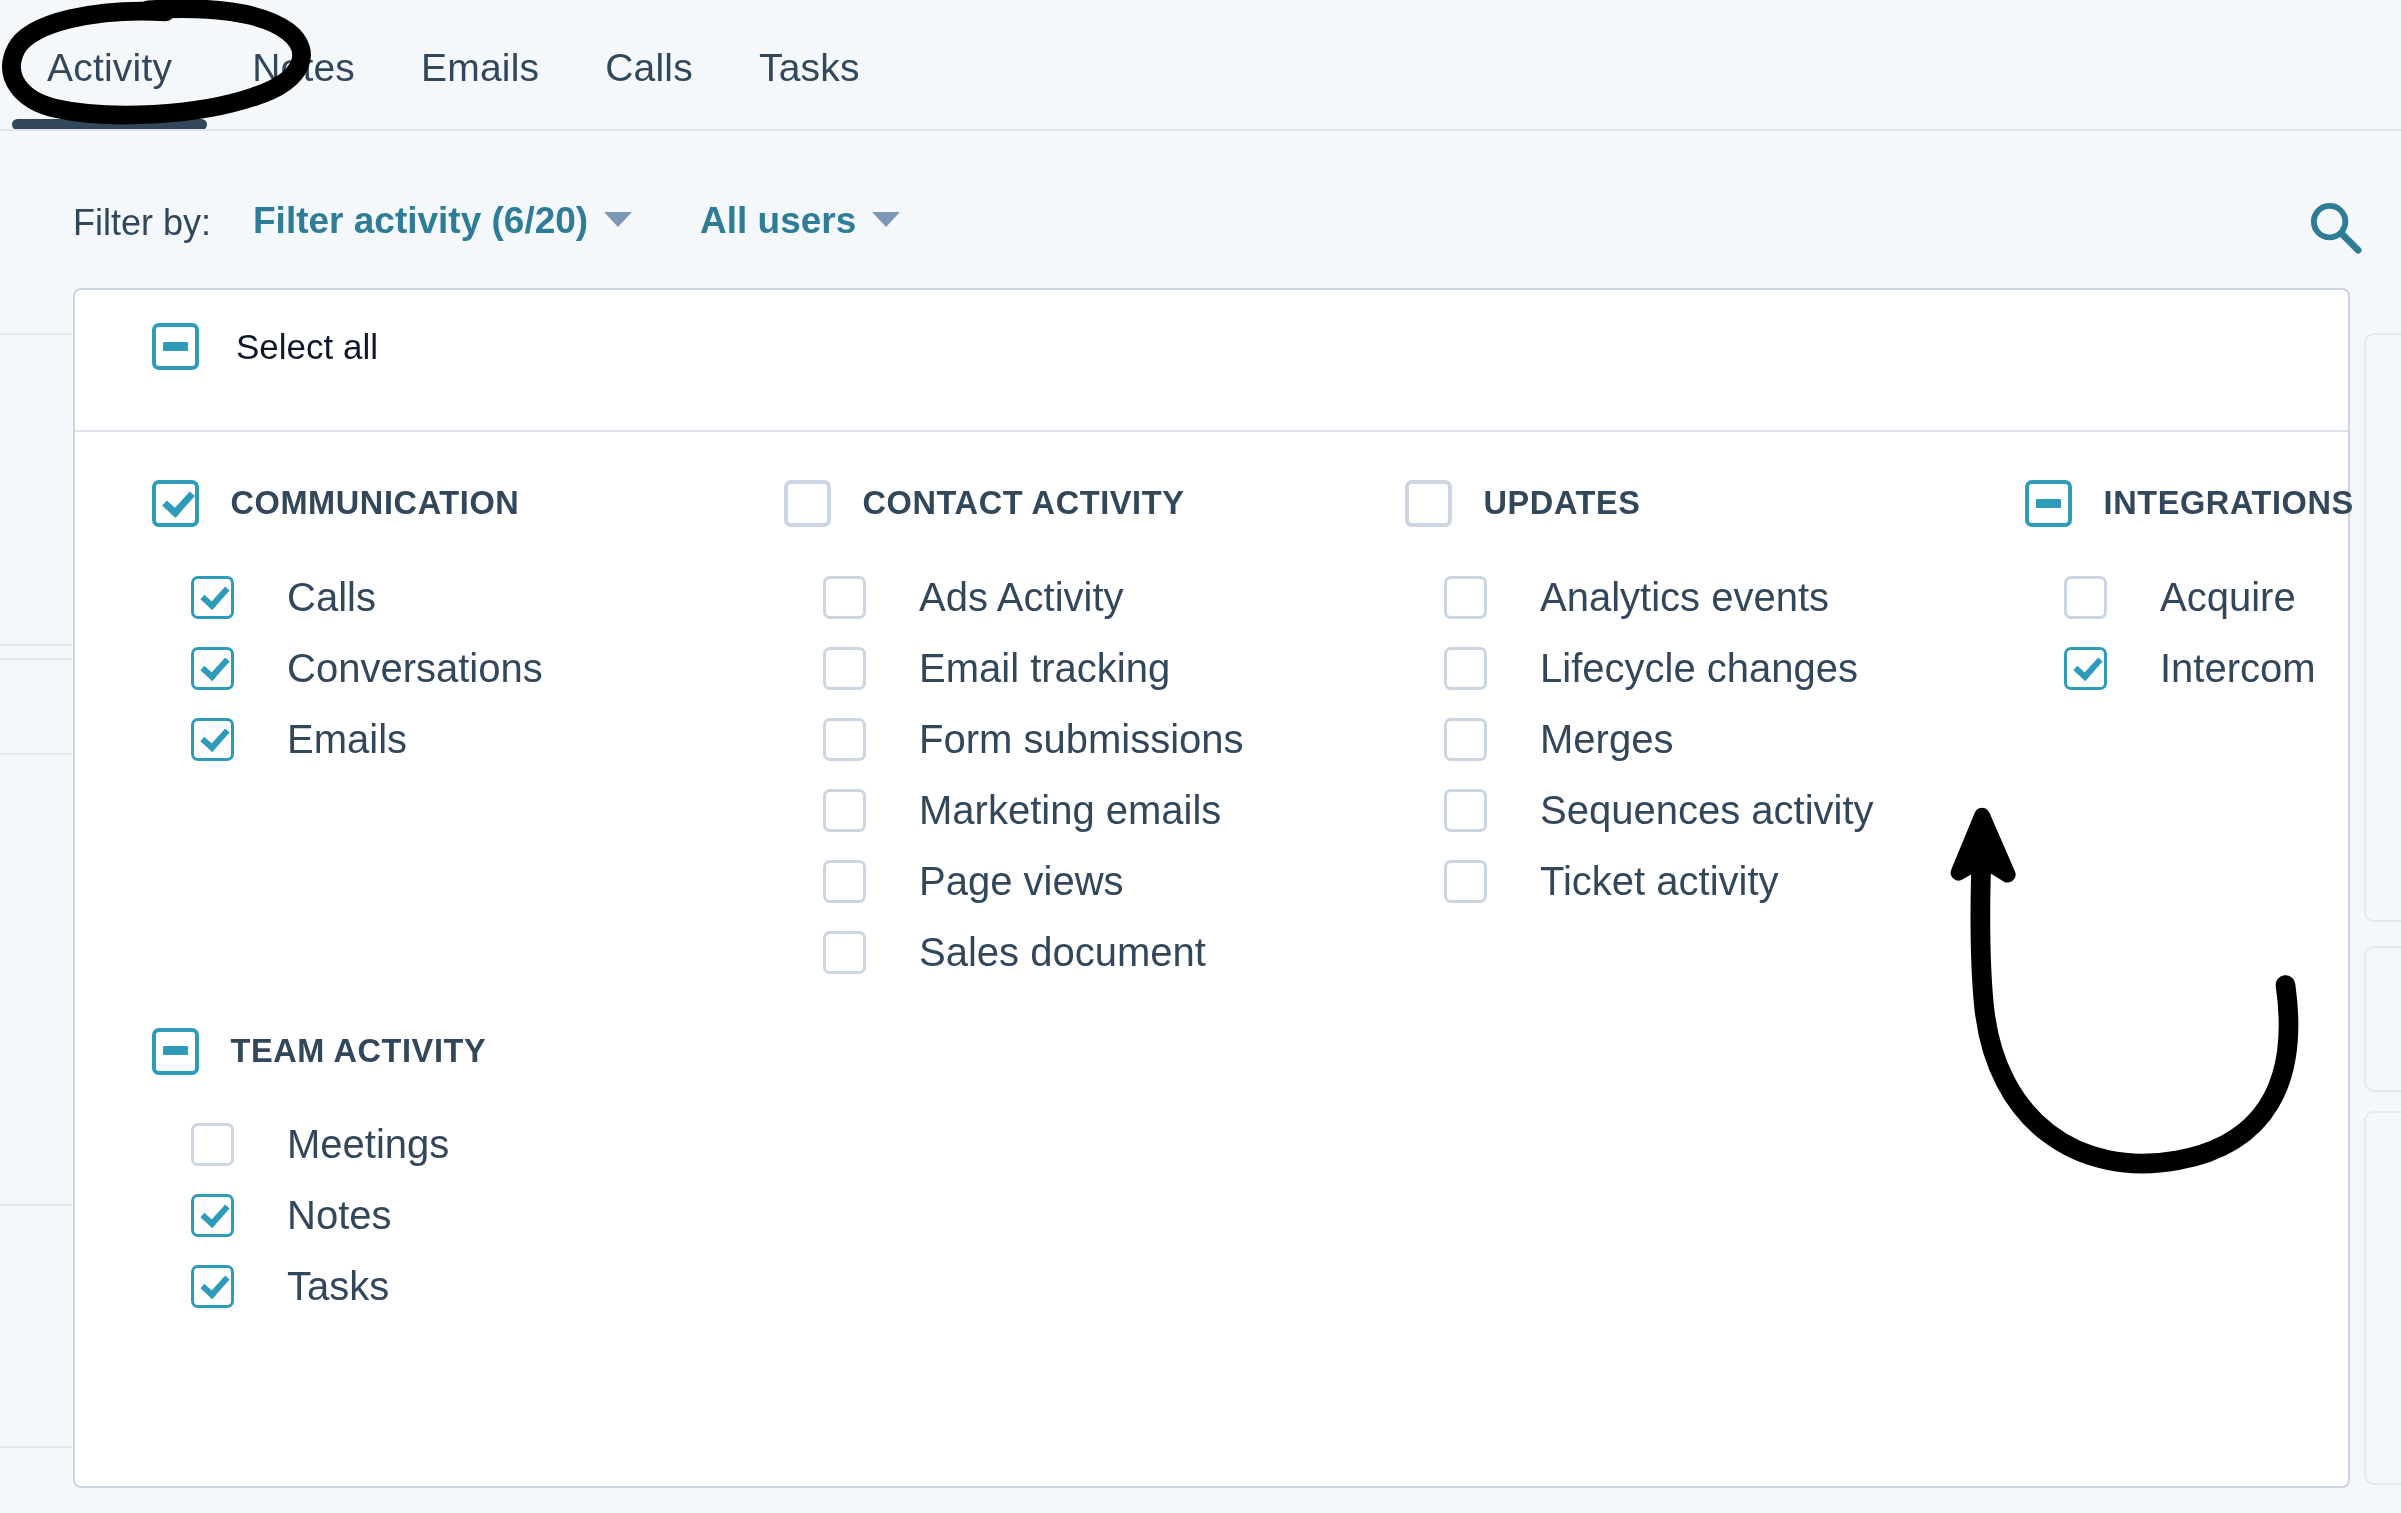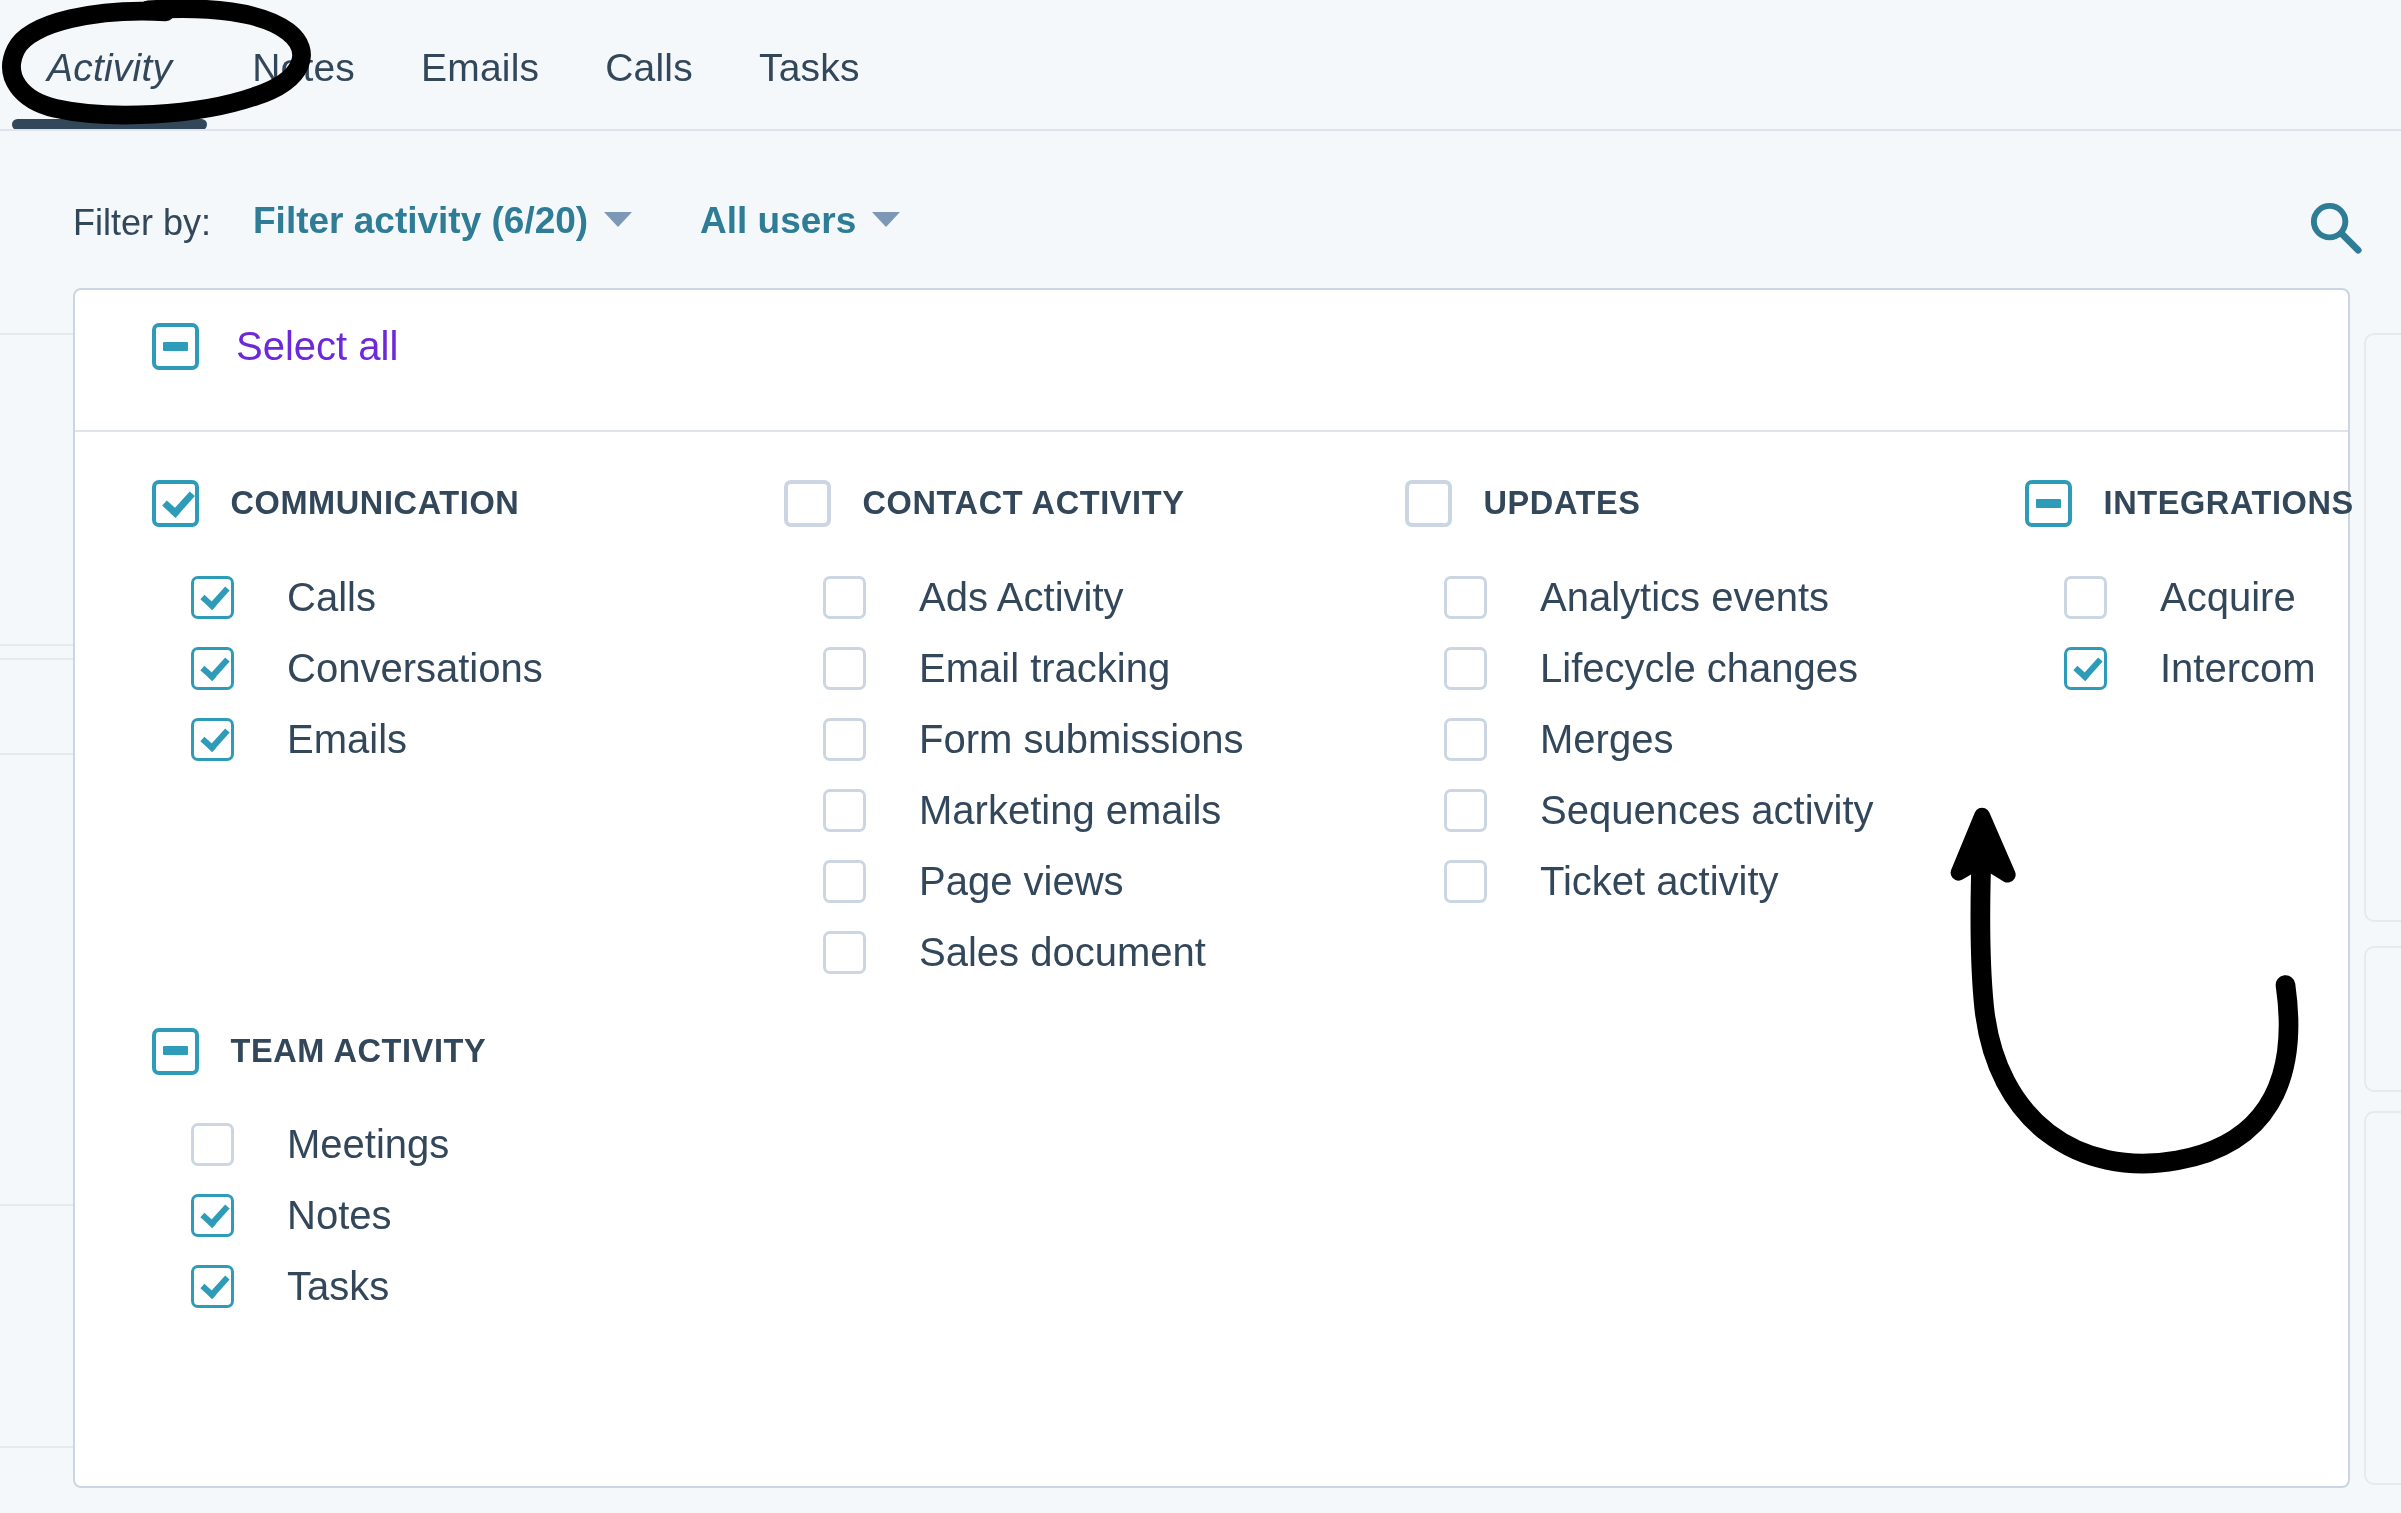--- a/index.html
+++ b/index.html
@@ -32,21 +32,21 @@
     display: flex;
     align-items: center;
     justify-content: center;
     padding: 0 33px;
     font-size: 39px;
     color: #33475b;
     letter-spacing: 0.2px;
     cursor: pointer;
   }
   .tab:first-child { padding-left: 47px; padding-right: 47px; }
-  .tab.active { color: #33475b; font-style: italic; }
+  .tab.active { color: #33475b; }
   .tab.active::after {
     content: "";
     position: absolute;
     left: 11.8px; right: 11.8px;
     bottom: 5.9px;
     height: 10.8px;
     border-radius: 5.9px;
     background: #33475b;
   }
   .tabs-underline {
@@ -139,22 +139,22 @@
   }
   .select-all-row {
     position: absolute;
     left: 77px; top: 33px;
     display: flex;
     align-items: center;
     cursor: pointer;
   }
   .select-all-label {
     margin-left: 37px;
-    font-size: 40px;
-    color: #6d28d9;
+    font-size: 35px;
+    color: #0f172a;
   }
 
   .panel-body {
     position: relative;
     height: 1054px;
     padding-left: 36px;
   }
 
   .col {
     position: absolute;

